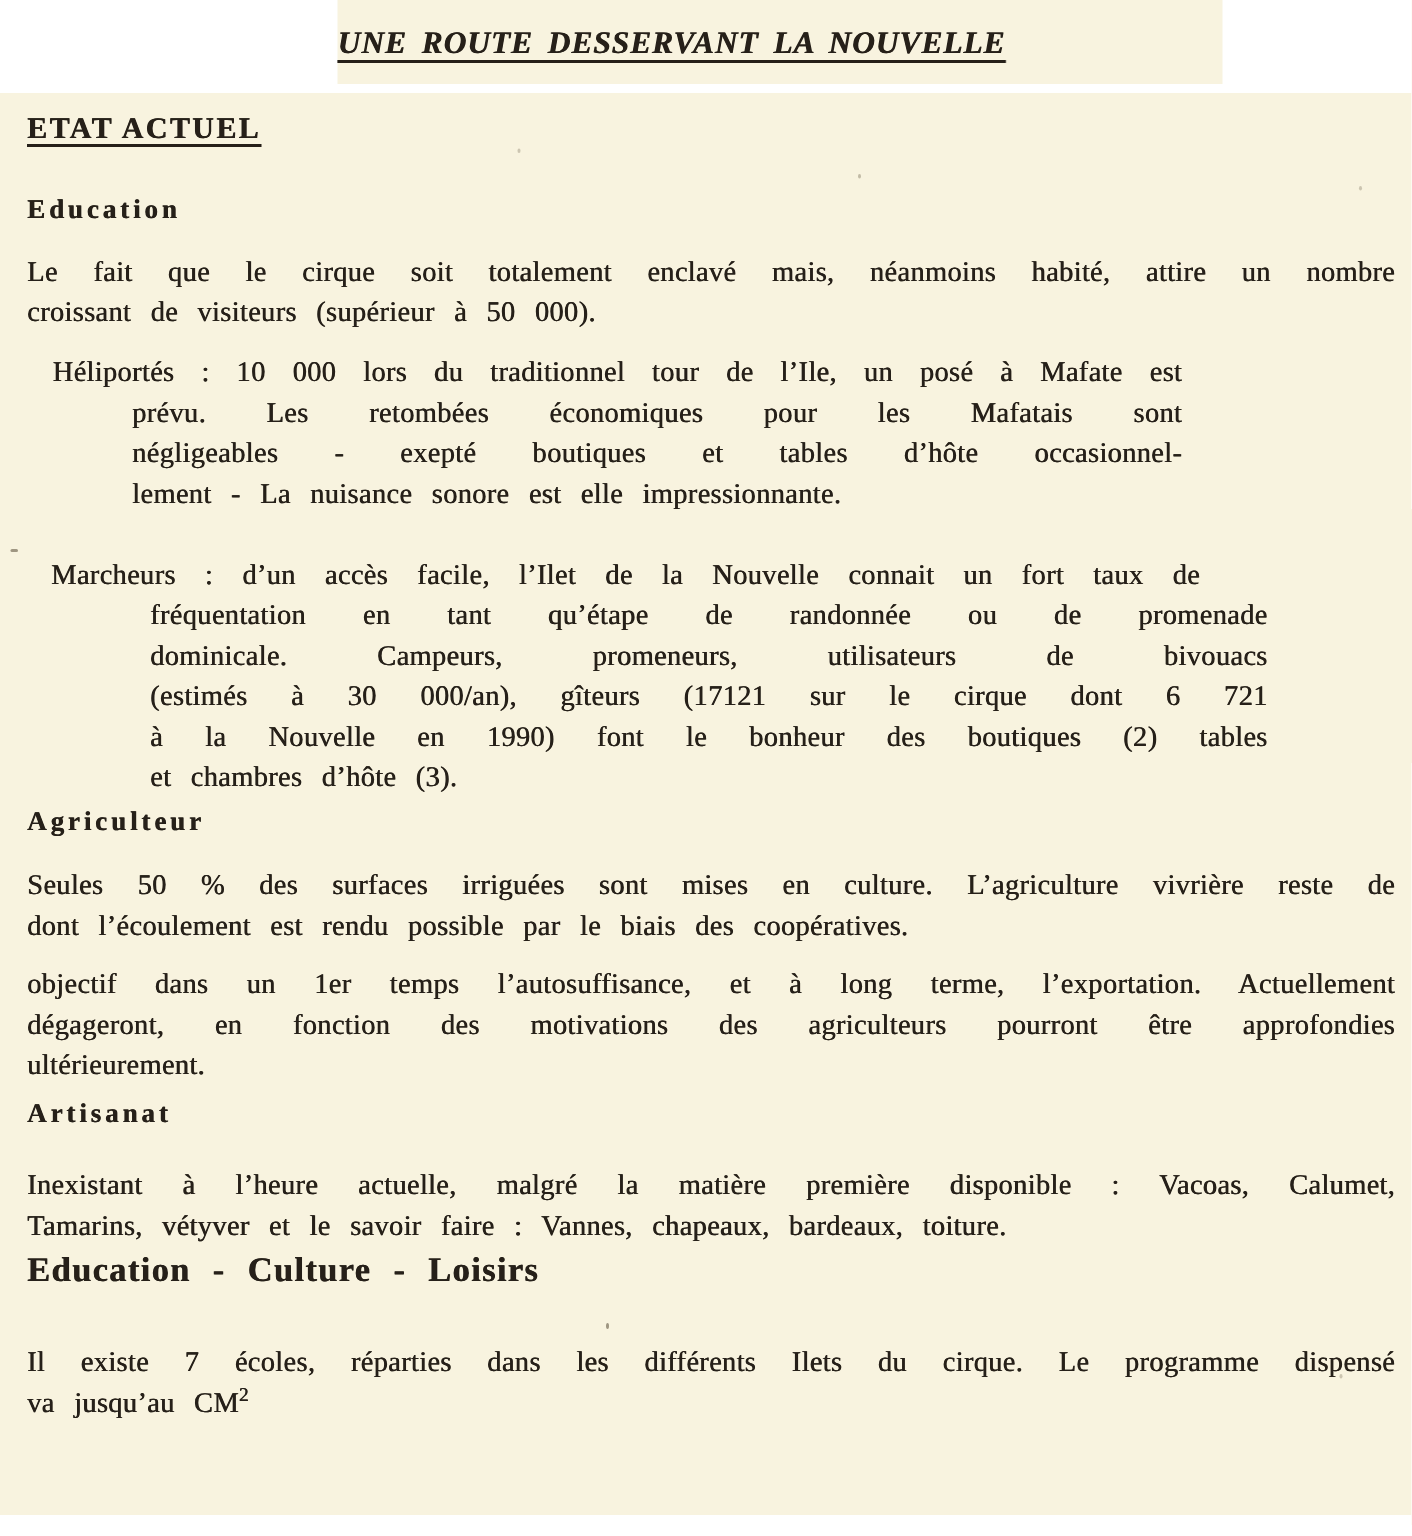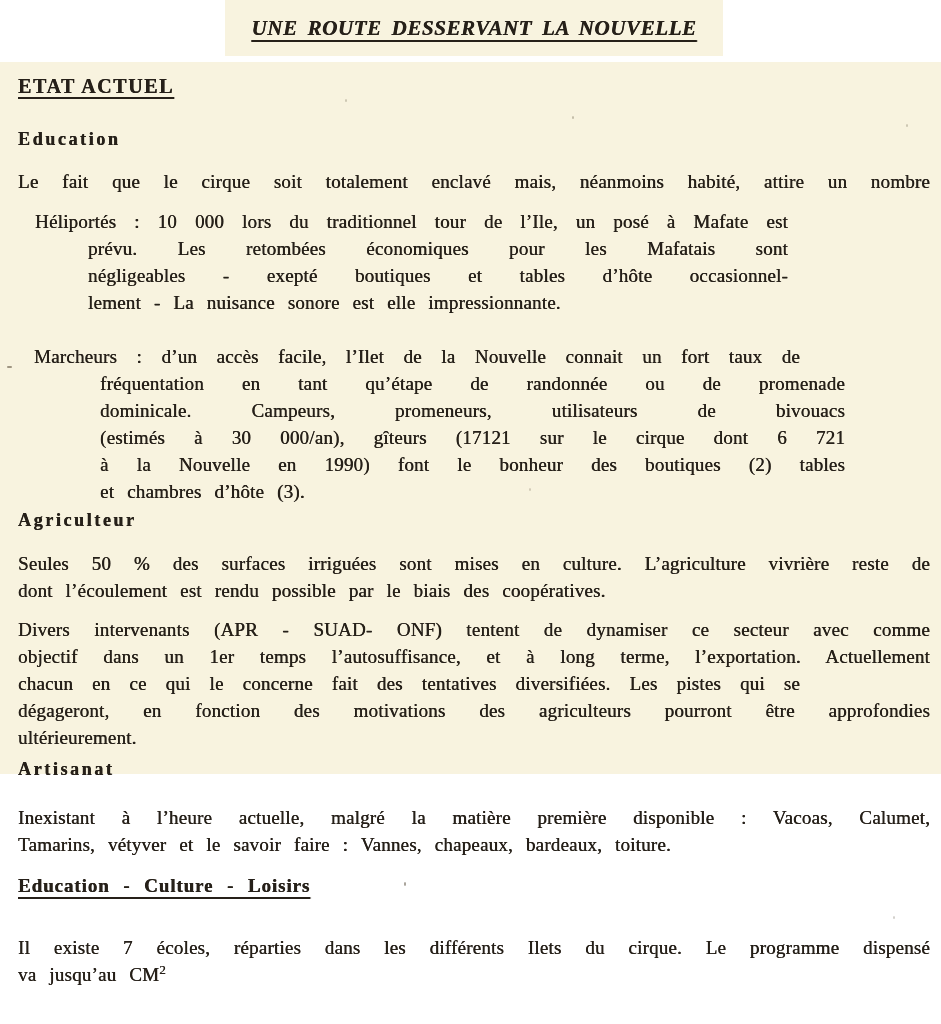--- a/index.html
+++ b/index.html
@@ -6,53 +6,53 @@
   body {
     width:941px; height:1024px;
     background:#ffffff;
     font-family:"Liberation Serif","DejaVu Serif",serif;
   }
   .sheet {
     position:relative; width:941px; height:1024px;
     background:#ffffff; overflow:hidden; color:#262019;
   }
   .title-strip {
-    position:absolute; left:225px; top:0; width:498px; height:56px;
+    position:absolute; left:225px; top:0; width:590px; height:56px;
     background:#f8f3df;
-    display:flex; align-items:center; justify-content:center;
+    display:flex; align-items:center; 
   }
   .doc-title {
     font-size:21px; font-weight:700; font-style:italic;
     letter-spacing:.6px; word-spacing:4px;
     text-decoration:underline; text-underline-offset:5px; text-decoration-thickness:2px;
     text-shadow:.4px 0 0 currentColor;
     white-space:nowrap;
   }
   .page-body {
-    position:absolute; left:0; top:62px; width:941px; height:712px;
+    position:absolute; left:0; top:62px; width:941px; height:948px;
     background:#f8f3df;
     box-sizing:border-box; padding-left:18px;
     text-shadow:.35px 0 0 currentColor;
   }
   .h-main {
     margin-top:12px;
     font-size:20px; font-weight:700; line-height:24px; letter-spacing:1.6px;
     text-decoration:underline; text-underline-offset:4px; text-decoration-thickness:2px;
   }
   .h-sub {
     font-size:18px; font-weight:700; line-height:22px; letter-spacing:2.6px;
   }
   .h-sub.tourisme    { margin-top:30px; }
   .h-sub.agriculteur { margin-top:4px;  }
   .h-sub.artisanat   { margin-top:7px;  }
   .h-edu {
-    margin-top:16px;
-    font-size:19px; font-weight:700; line-height:24px;
+    margin-top:4px;
+    font-size:23px; font-weight:700; line-height:24px;
     letter-spacing:.9px; word-spacing:8px;
-    text-decoration:underline; text-underline-offset:5px; text-decoration-thickness:2px;
+    text-underline-offset:5px; text-decoration-thickness:2px;
   }
   .para { margin:0; }
   .p-intro  { margin-top:18px; }
   .p-heli   { margin-top:13px; margin-left:70px; }
   .p-march  { margin-top:27px; margin-left:82px; }
   .p-seules { margin-top:19px; }
   .p-divers { margin-top:12px; }
   .p-inex   { margin-top:24px; }
   .p-ecoles { margin-top:36px; }
   .ln {
@@ -80,20 +80,21 @@
   </div>
 
   <div class="page-body">
 
     <div class="h-main">ETAT ACTUEL</div>
 
     <div class="h-sub tourisme">Education</div>
 
     <div class="para p-intro">
       <div class="ln">Le fait que le cirque soit totalement enclavé mais, néanmoins habité, attire un nombre</div>
+      <div class="ln last">croissant de visiteurs (supérieur à 50 000).</div>
     </div>
 
     <div class="para p-heli">
       <div class="ln first"><span>Héliportés :</span> <span>10 000 lors du traditionnel tour de l’Ile, un posé à Mafate est</span></div>
       <div class="ln">prévu. Les retombées économiques pour les Mafatais sont</div>
       <div class="ln">négligeables - exepté boutiques et tables d’hôte occasionnel-</div>
       <div class="ln last">lement - La nuisance sonore est elle impressionnante.</div>
     </div>
 
     <div class="para p-march">
@@ -106,23 +107,21 @@
     </div>
 
     <div class="h-sub agriculteur">Agriculteur</div>
 
     <div class="para p-seules">
       <div class="ln">Seules 50 % des surfaces irriguées sont mises en culture. L’agriculture vivrière reste de</div>
       <div class="ln last">dont l’écoulement est rendu possible par le biais des coopératives.</div>
     </div>
 
     <div class="para p-divers">
-      <div class="ln">Divers intervenants (APR - SUAD- ONF) tentent de dynamiser ce secteur avec comme</div>
       <div class="ln">objectif dans un 1er temps l’autosuffisance, et à long terme, l’exportation. Actuellement</div>
-      <div class="ln w782">chacun en ce qui le concerne fait des tentatives diversifiées. Les pistes qui se</div>
       <div class="ln">dégageront, en fonction des motivations des agriculteurs pourront être approfondies</div>
       <div class="ln last">ultérieurement.</div>
     </div>
 
     <div class="h-sub artisanat">Artisanat</div>
 
     <div class="para p-inex">
       <div class="ln">Inexistant à l’heure actuelle, malgré la matière première disponible : Vacoas, Calumet,</div>
       <div class="ln last">Tamarins, vétyver et le savoir faire : Vannes, chapeaux, bardeaux, toiture.</div>
     </div>

